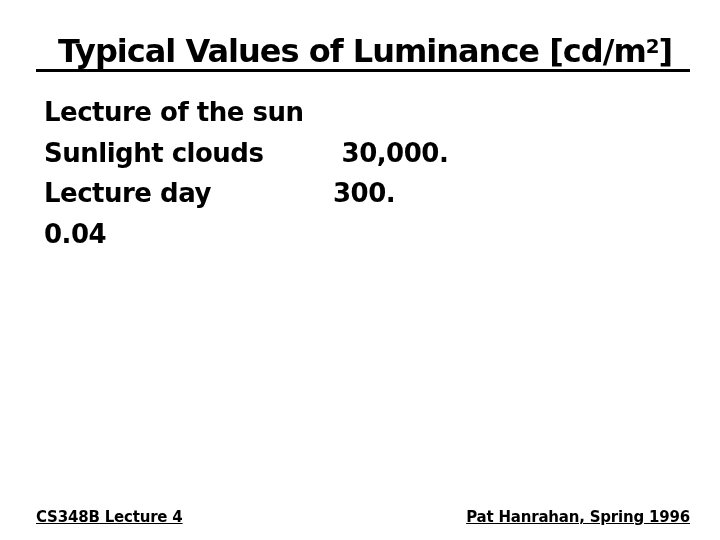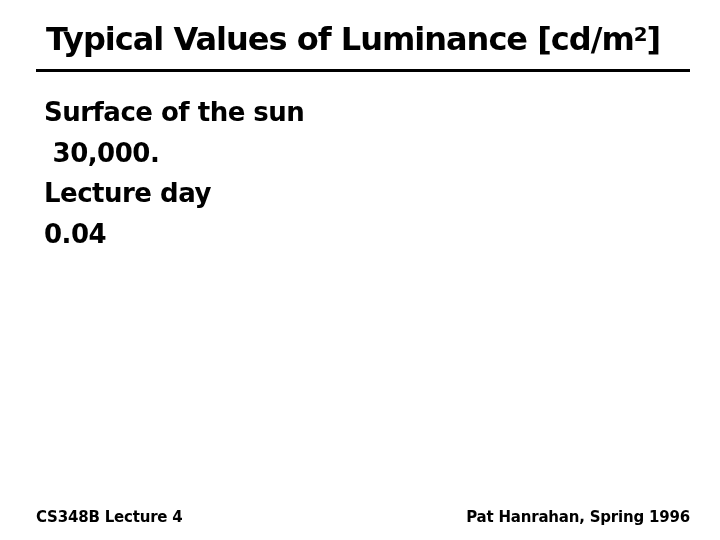--- a/index.html
+++ b/index.html
@@ -14,21 +14,21 @@
     background: #ffffff;
     color: #000000;
     font-family: "DejaVu Sans", "Liberation Sans", sans-serif;
     font-weight: 700;
     overflow: hidden;
   }
   .title {
     position: absolute;
     left: 42px;
     top: 14px;
-    margin: 4px;
+    margin: 16px;
     font-size: 32px;
     line-height: 42px;
     letter-spacing: -1px;
     font-weight: 700;
     white-space: nowrap;
   }
   .title sup {
     font-size: 62%;
     vertical-align: baseline;
     position: relative;
@@ -63,40 +63,43 @@
   }
   .footer {
     position: absolute;
     left: 36px;
     right: 30px;
     top: 508px;
     display: flex;
     justify-content: space-between;
     font-size: 15px;
     letter-spacing: -0.2px;
+    text-decoration: underline;
   }
 </style>
 </head>
 <body>
 
 <div class="slide">
 
   <h1 class="title"><span>Typical Values of Luminance [cd/m</span><sup>2</sup><span>]</span></h1>
 
   <div class="title-rule"></div>
 
   <div class="lum-table">
     <div class="lum-row">
-      <span class="lum-label">Surface of the sun</span>
+      <span class="lum-label">Lecture of the sun</span>
     </div>
     <div class="lum-row">
+      <span class="lum-label">Sunlight clouds</span>
       <span class="lum-value"> 30,000.</span>
     </div>
     <div class="lum-row">
       <span class="lum-label">Lecture day</span>
+      <span class="lum-value">300.</span>
     </div>
     <div class="lum-row">
       <span class="lum-value">0.04</span>
     </div>
   </div>
 
   <div class="footer">
     <span>CS348B Lecture 4</span>
     <span>Pat Hanrahan, Spring 1996</span>
   </div>

